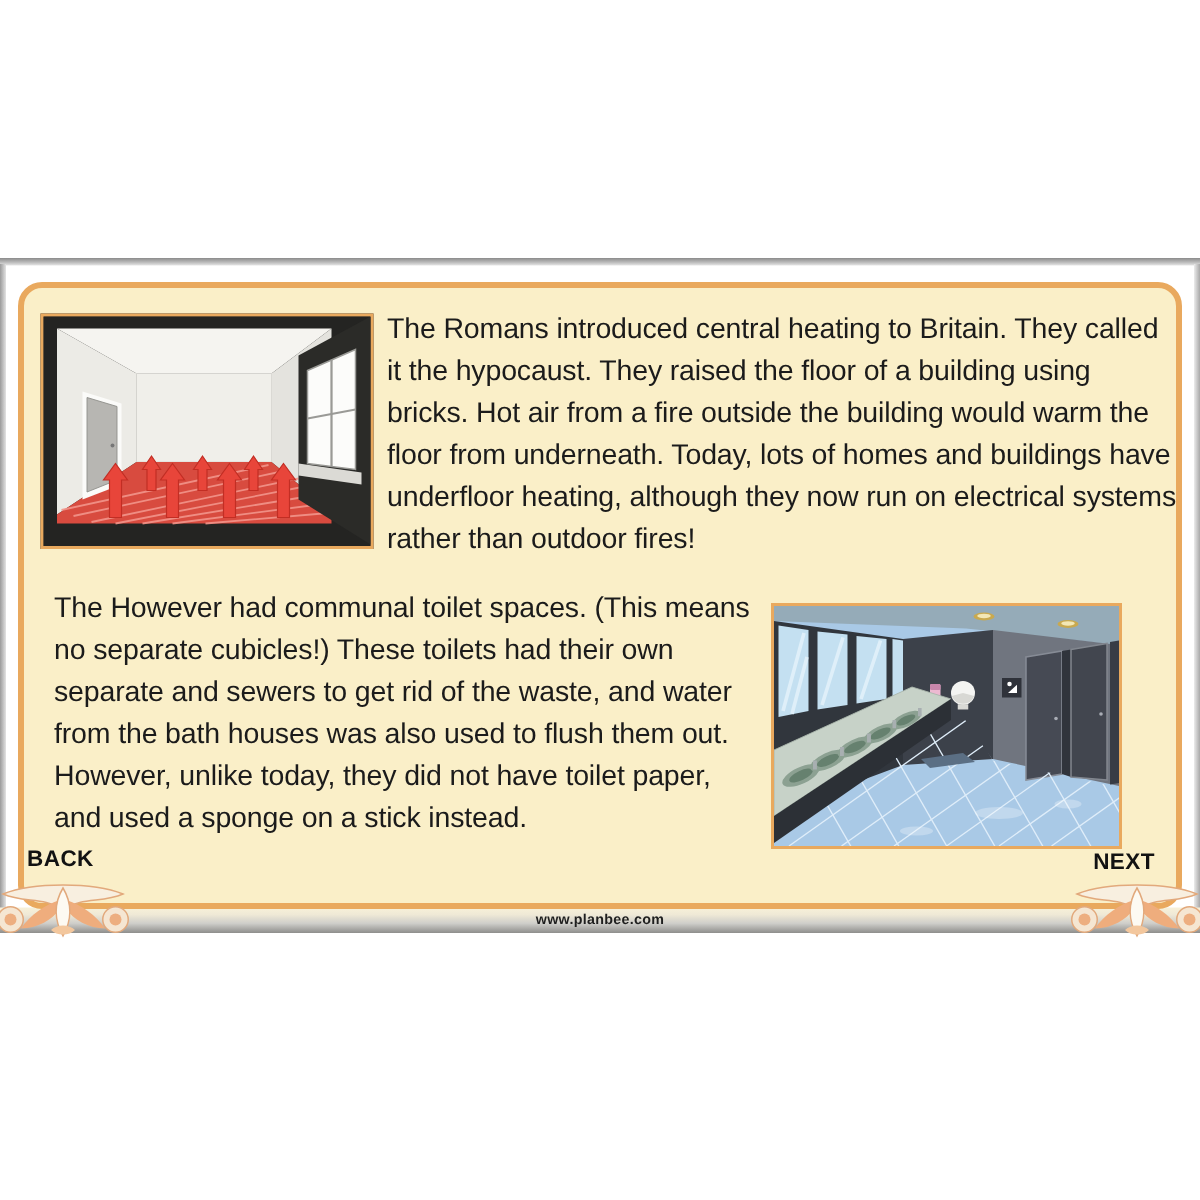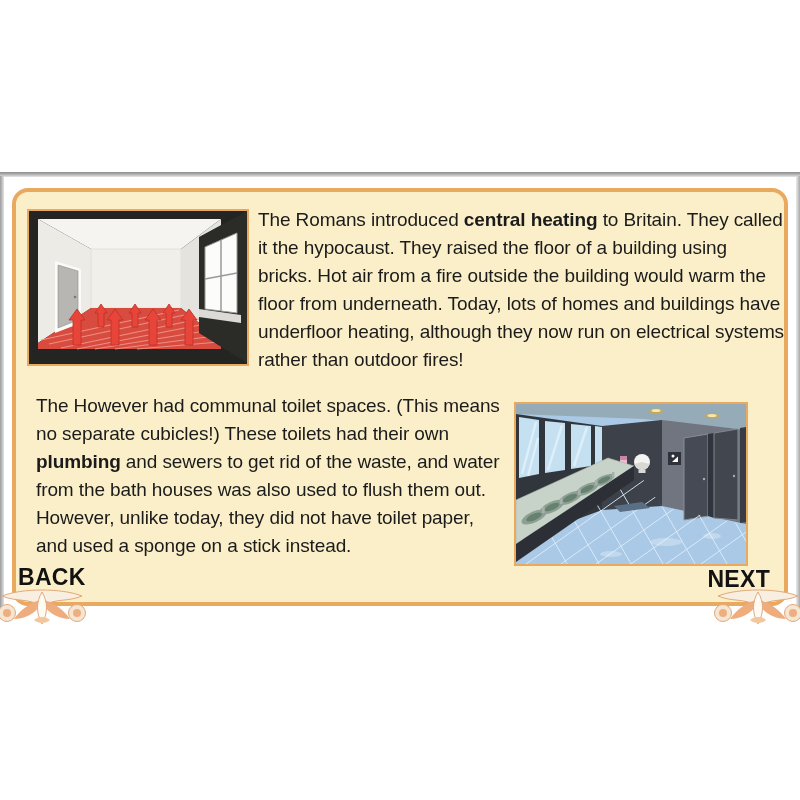--- a/index.html
+++ b/index.html
@@ -34,25 +34,25 @@
   }
   .fig{position:absolute;margin:0;box-sizing:content-box;border:2px solid var(--panel-border,#E9A95E);
     background:#242422;line-height:0;}
   .fig svg{display:block;}
   .fig-hypocaust{left:11px;top:17px;width:218px;height:153px;}
   .fig-toilet{left:498px;top:210px;width:230px;height:160px;}
   .para{
     position:absolute;margin:0;color:#1b1b1b;
     font-size:19px;line-height:28px;font-weight:500;letter-spacing:-.1px;
   }
-  .para b{font-weight:700;margin-top:15px;}
+  .para b{font-weight:400;margin-top:15px;}
   .para1{left:242px;top:14px;width:526px;}
   .para2{left:20px;top:200px;width:474px;}
   .nav{
-    position:absolute;font-weight:800;font-size:23px;color:#121212;
+    position:absolute;font-weight:800;font-size:15px;color:#121212;
     letter-spacing:.3px;cursor:pointer;user-select:none;
   }
   .nav.back{left:2px;top:372px;}
   .nav.next{right:14px;top:374px;}
   .ornament{position:absolute;z-index:5;width:88px;height:40px;}
   .orn-left{left:-2px;top:414px;}
   .orn-right{right:-2px;top:414px;}
 </style>
 </head>
 <body>
@@ -102,21 +102,21 @@
             <polygon points="48,98 56,109 52,109 52,134 44,134 44,109 40,109"></polygon>
             <polygon points="86,98 94,109 90,109 90,134 82,134 82,109 78,109"></polygon>
             <polygon points="124,98 132,109 128,109 128,134 120,134 120,109 116,109"></polygon>
             <polygon points="160,98 168,109 164,109 164,134 156,134 156,109 152,109"></polygon>
           </g>
         </svg>
       </figure>
 
       <p class="para para1"><span>The Romans introduced </span><b>central heating</b><span> to Britain. They called it the hypocaust. They raised the floor of a building using bricks. Hot air from a fire outside the building would warm the floor from underneath. Today, lots of homes and buildings have underfloor heating, although they now run on electrical systems rather than outdoor fires!</span></p>
 
-      <p class="para para2"><span>The However had communal toilet spaces. (This means no separate cubicles!) These toilets had their own </span><b>plumbing</b><span> and sewers to get rid of the waste, and water from the bath houses was also used to flush them out. However, unlike today, they did not have toilet paper, and used a sponge on a stick instead.</span></p>
+      <p class="para para2"><span>The However had communal toilet spaces. (This means no separate cubicles!) These toilets had their own </span><b>separate</b><span> and sewers to get rid of the waste, and water from the bath houses was also used to flush them out. However, unlike today, they did not have toilet paper, and used a sponge on a stick instead.</span></p>
 
       <figure class="fig fig-toilet">
         <svg width="230" height="160" viewBox="0 0 230 160">
           <defs>
             <clipPath id="floorclip">
               <polygon points="0,160 0,158 118,76 124,71 146,103 230,121 230,160"></polygon>
             </clipPath>
           </defs>
 
           <rect x="0" y="0" width="230" height="160" fill="#A9C9E6"></rect>
@@ -228,14 +228,17 @@
       <circle cx="9" cy="27" r="8.5" fill="#F5E6D2" stroke="#E2A97C" stroke-width="1"></circle>
       <circle cx="9" cy="27" r="4" fill="#EDAE80"></circle>
       <circle cx="79" cy="27" r="8.5" fill="#F5E6D2" stroke="#E2A97C" stroke-width="1"></circle>
       <circle cx="79" cy="27" r="4" fill="#EDAE80"></circle>
       <path d="M42,14 C32,17 22,24 16,33 C27,33 37,27 42,20 Z" fill="#EFAD7D"></path>
       <path d="M46,14 C56,17 66,24 72,33 C61,33 51,27 46,20 Z" fill="#EFAD7D"></path>
       <path d="M44,6 C38,16 38,27 44,38 C50,27 50,16 44,6 Z" fill="#FDFAF2" stroke="#E2A97C" stroke-width="1"></path>
       <path d="M36,34 C40,30 48,30 52,34 C48,38 40,38 36,34 Z" fill="#F3C79D"></path>
     </svg>
 
+    <div class="footer-band">
+      <span class="url">www.planbee.com</span>
+    </div>
   </div>
 </div>
 
 </body></html>

